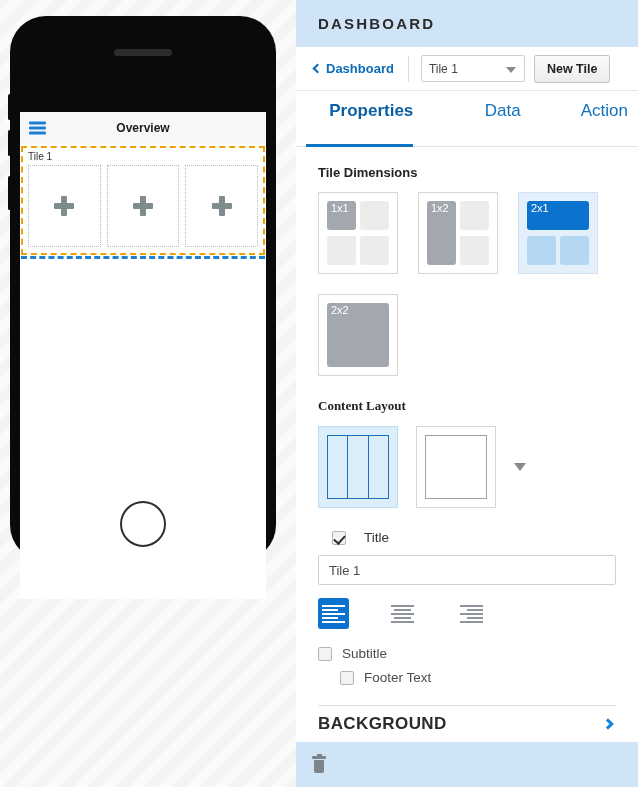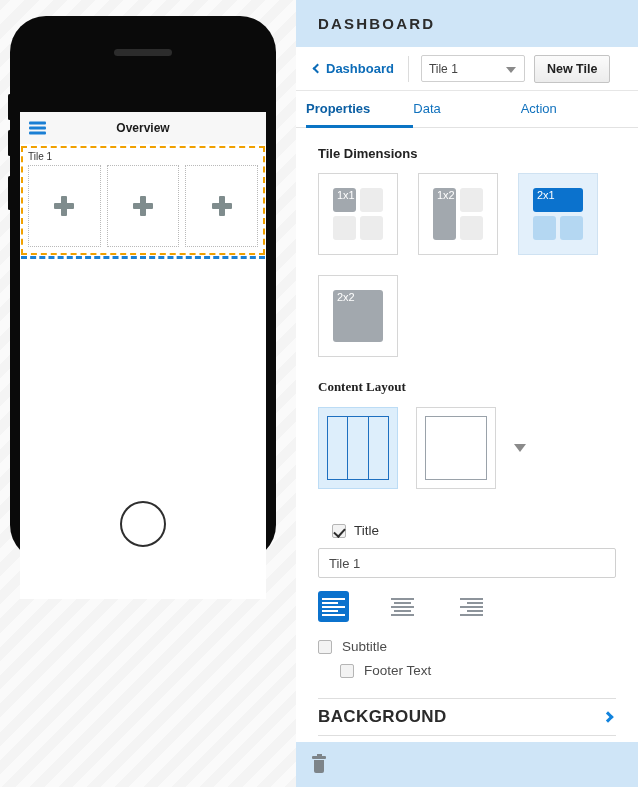--- a/index.html
+++ b/index.html
@@ -193,24 +193,24 @@
     font-size: 12.5px; font-weight: bold; color: #222;
     cursor: pointer;
   }
   .tabs {
     display: flex;
     border-bottom: 1px solid #e2e2e2;
     padding: 0 10px;
   }
   .tab {
     flex: 1;
-    text-align: left;
-    font-size: 13px;
+    text-align: right;
+    font-size: 17px;
     color: #1071bd;
-    padding: 10px 0 9px 0;
+    padding: 10px 0 23px 0;
     cursor: pointer;
     border-bottom: 3px solid transparent;
     margin-bottom: -1px;
   }
   .tab.active { font-weight: bold; color: #0b5fa4; border-bottom-color: #0b74c4; }
 
   .scroll-body {
     flex: 1;
     overflow: hidden;
     padding: 18px 22px 0 22px;
@@ -218,21 +218,21 @@
   .section-title {
     font-size: 13px; font-weight: bold; color: #222;
     margin-bottom: 12px;
   }
 
   .dim-grid { display: flex; flex-wrap: wrap; gap: 20px; }
   .dim-opt {
     width: 80px; height: 82px;
     border: 1px solid #d6d6d6;
     background: #fff;
-    padding: 14px;
+    padding: 8px;
     cursor: pointer;
     position: relative;
   }
   .dim-opt.selected { background: #e3f0fb; border-color: #cfe2f2; }
   .dim-inner { position: relative; width: 100%; height: 100%; }
   .cellbox {
     position: absolute;
     border-radius: 3px;
     background: #ececec;
     font-size: 11px;
@@ -257,21 +257,21 @@
   .layout-inner.cols > span:first-child { margin-left: 0; }
   .layout-inner.single > span { flex: 1; border: 1px solid #9aa2aa; }
   .layout-more {
     width: 0; height: 0;
     border-left: 6px solid transparent;
     border-right: 6px solid transparent;
     border-top: 8px solid #8a8a8a;
     cursor: pointer;
   }
 
-  .chk-row { display: flex; align-items: center; gap: 8px; margin-top: 34px; padding-left: 14px; }
+  .chk-row { display: flex; align-items: center; gap: 18px; margin-top: 22px; padding-left: 14px; }
   .chk {
     width: 14px; height: 14px;
     border: 1px solid #b5b5b5; border-radius: 2px;
     background: #f3f3f3;
     position: relative; cursor: pointer;
   }
   .chk.checked::after {
     content: "";
     position: absolute; left: 3px; top: 1px;
     width: 5px; height: 9px;

